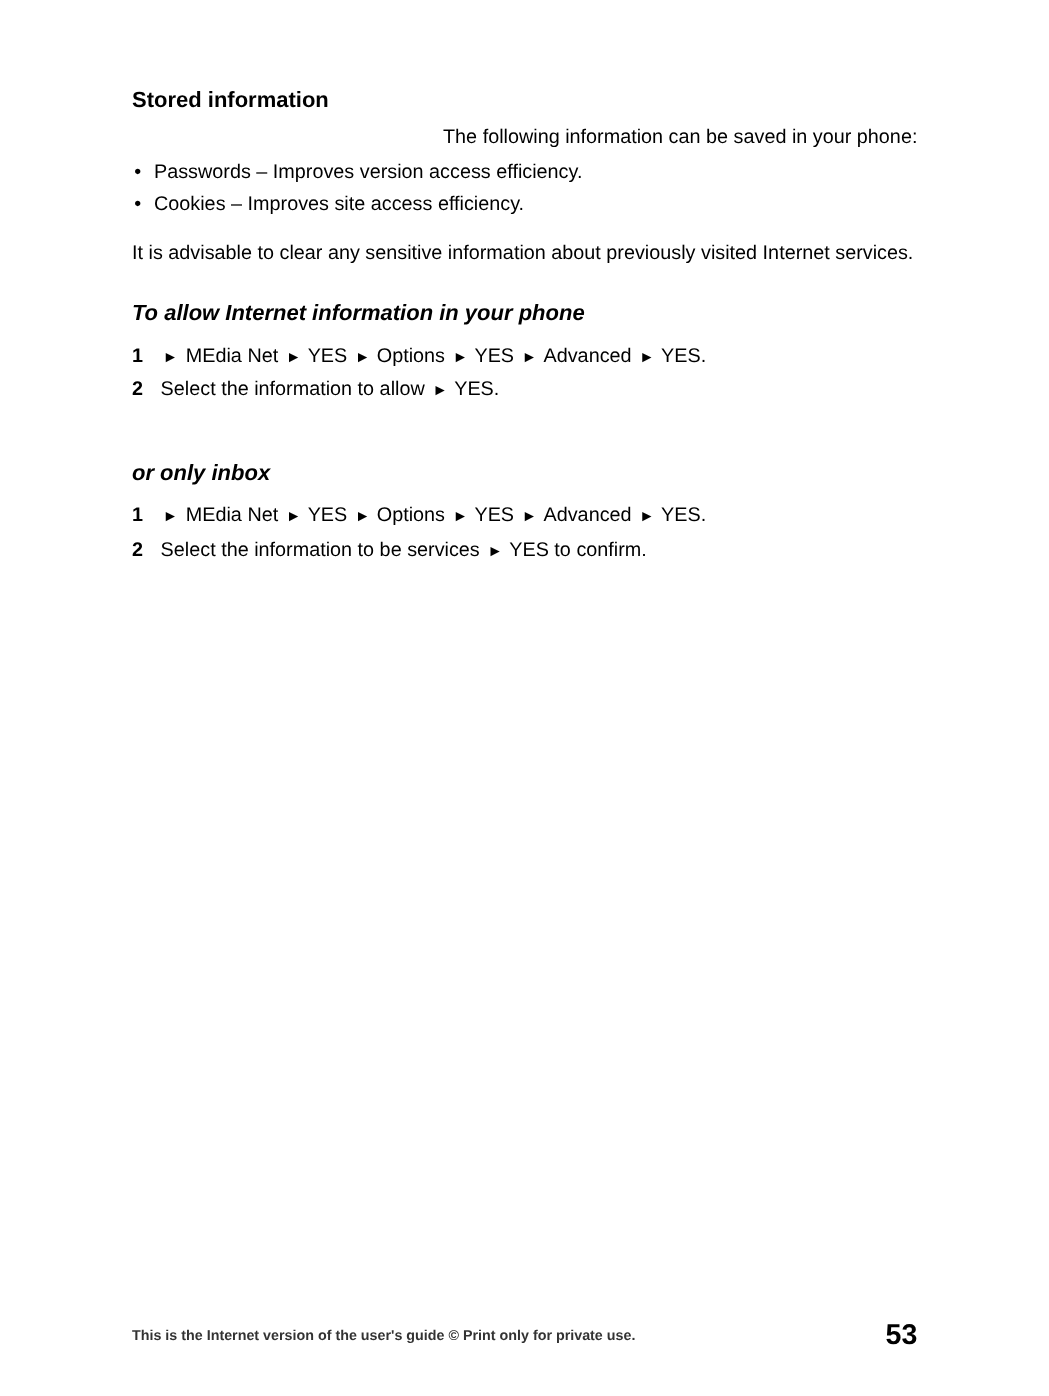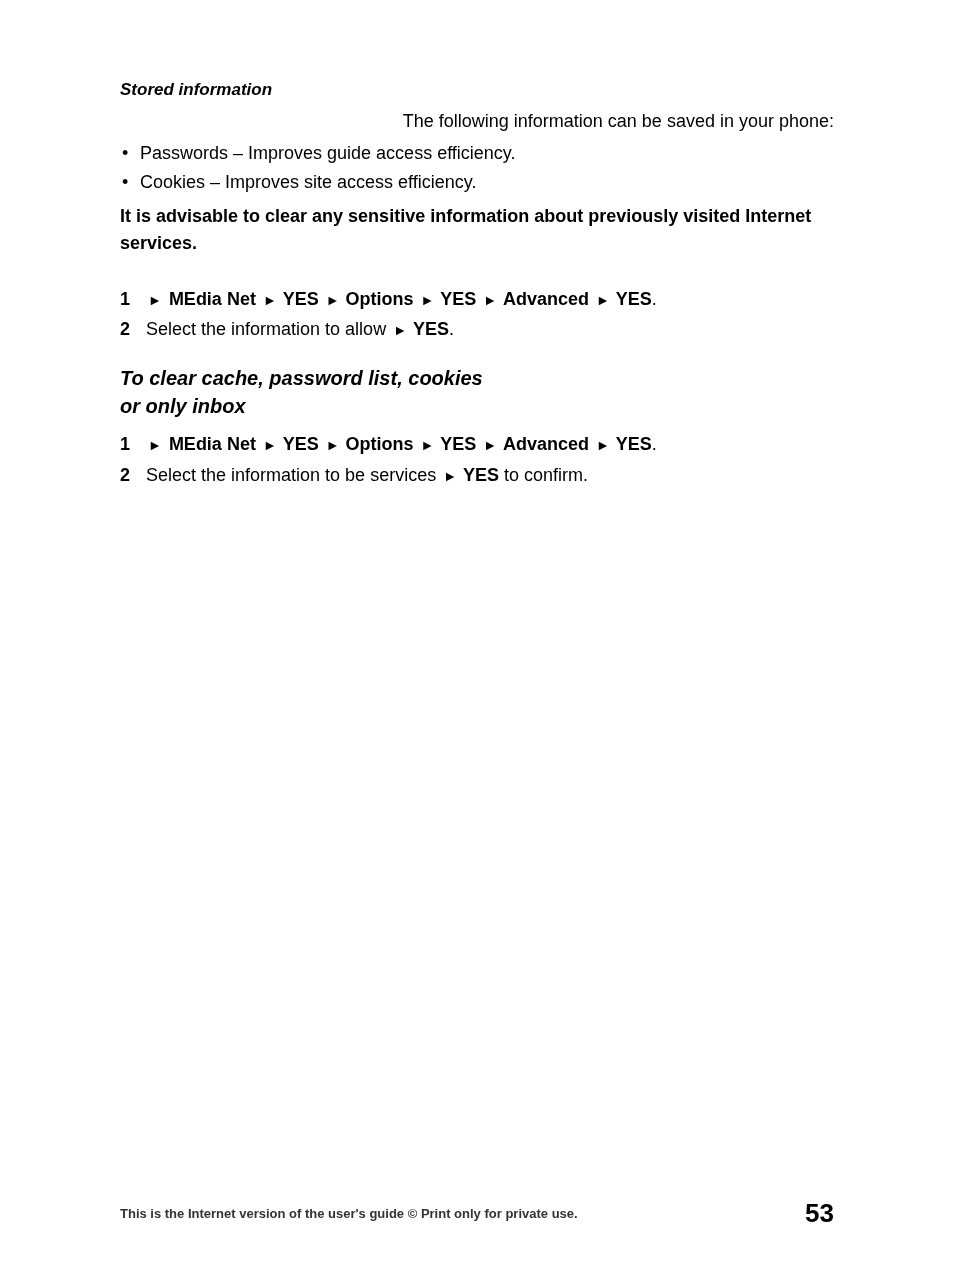--- a/index.html
+++ b/index.html
@@ -17,25 +17,24 @@
       color: #000000;
       position: relative;
     }
 
     .page-container {
       padding: 80px 120px 60px 120px;
       max-width: 954px;
     }
 
     .section-title {
-      font-size: 17px;
+      font-size: 20px;
       font-weight: bold;
       font-family: Arial, Helvetica, sans-serif;
       margin-bottom: 8px;
-      font-style: italic;
     }
 
     .body-text {
       font-size: 18px;
       line-height: 1.5;
       margin-bottom: 4px;
       text-align: right;
     }
 
     .bullet-list {
@@ -53,23 +52,22 @@
 
     .bullet-list li::before {
       content: '•';
       position: absolute;
       left: 2px;
     }
 
     .advisory-text {
       font-size: 18px;
       line-height: 1.5;
-      margin-top: 6px;
+      margin-top: 16px;
       margin-bottom: 24px;
-      font-weight: bold;
     }
 
     .subsection {
       margin-bottom: 20px;
     }
 
     .subsection-title {
       font-size: 20px;
       font-weight: bold;
       font-style: italic;
@@ -98,21 +96,21 @@
       margin-right: 4px;
     }
 
     .step-content {
       font-size: 18px;
       line-height: 1.6;
       flex: 1;
     }
 
     .bold-text {
-      font-weight: bold;
+      font-weight: normal;
     }
 
     .arrow {
       font-size: 14px;
       font-weight: bold;
       vertical-align: middle;
       margin: 0 2px;
     }
 
     .page-footer {
@@ -144,27 +142,30 @@
   </style>
 </head>
 <body>
 
 <div class="page-container">
 
   <div class="stored-info-section">
     <div class="section-title">Stored information</div>
     <p class="body-text">The following information can be saved in your phone:</p>
     <ul class="bullet-list">
-      <li>Passwords – Improves guide access efficiency.</li>
+      <li>Passwords – Improves version access efficiency.</li>
       <li>Cookies – Improves site access efficiency.</li>
     </ul>
     <p class="advisory-text">It is advisable to clear any sensitive information about previously visited Internet services.</p>
   </div>
 
   <div class="subsection">
+    <div class="subsection-title">
+      <span>To allow Internet information in your phone</span>
+    </div>
     <ol class="step-list">
       <li>
         <span class="step-number">1</span>
         <span class="step-content">
           <span class="arrow">►</span>
           <span class="bold-text">MEdia Net</span>
           <span class="arrow"> ► </span>
           <span class="bold-text">YES</span>
           <span class="arrow"> ► </span>
           <span class="bold-text">Options</span>
@@ -182,21 +183,21 @@
           <span>Select the information to allow</span>
           <span class="arrow"> ► </span>
           <span class="bold-text">YES</span>.
         </span>
       </li>
     </ol>
   </div>
 
   <div class="subsection">
     <div class="subsection-title">
-      <span>To clear cache, password list, cookies</span><br>
+      <br>
       <span>or only inbox</span>
     </div>
     <ol class="step-list">
       <li>
         <span class="step-number">1</span>
         <span class="step-content">
           <span class="arrow">►</span>
           <span class="bold-text">MEdia Net</span>
           <span class="arrow"> ► </span>
           <span class="bold-text">YES</span>

